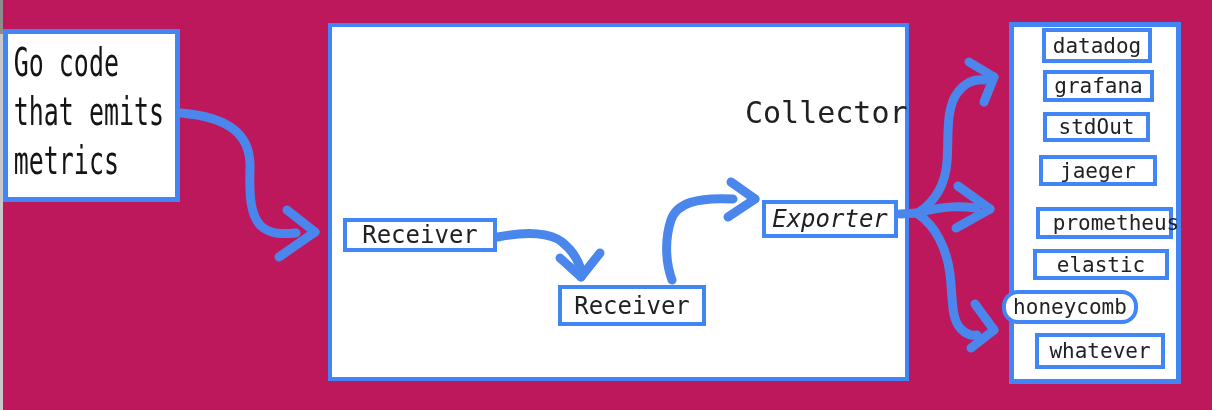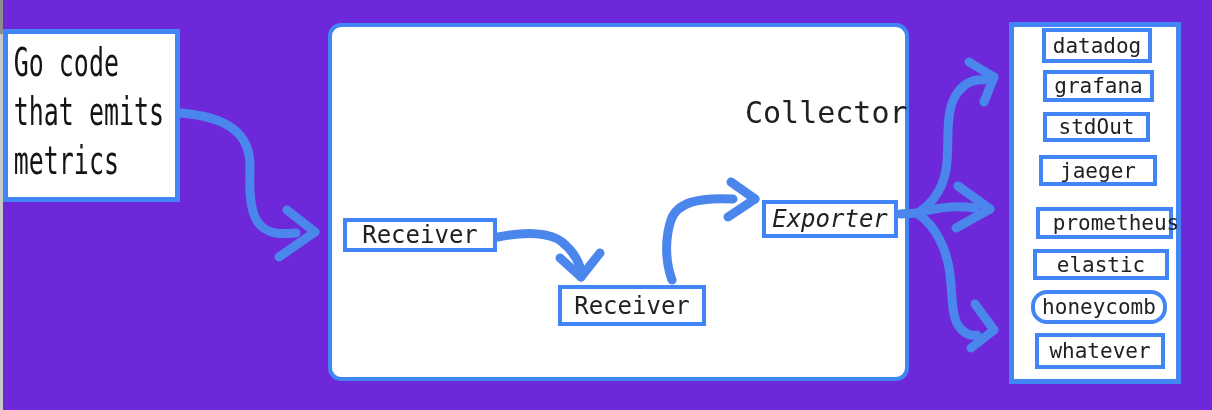--- a/index.html
+++ b/index.html
@@ -4,21 +4,21 @@
 <style>
   html, body {
     margin: 0; padding: 0;
     background: #ffffff;
     font-family: "DejaVu Sans Mono", "Liberation Mono", monospace;
   }
   #canvas {
     position: relative;
     width: 1212px;
     height: 410px;
-    background: #6d28d9;
+    background: #be185d;
     overflow: hidden;
   }
   .edge-line {
     position: absolute; left: 0; top: 0;
     width: 3px; height: 410px;
     background: #c8c8c8;
   }
   .edge-line-dark {
     position: absolute; left: 0; top: 0;
     width: 3px; height: 34px;
@@ -44,21 +44,20 @@
     padding: 4px 0 0 9px;
     font-size: 39px;
     line-height: 49px;
     color: #141414;
     transform: scaleX(0.64);
     transform-origin: left top;
   }
   .collector-box {
     left: 328px; top: 23px; width: 581px; height: 358px;
     display: block;
-    border-radius: 13px;
   }
   .collector-title {
     position: absolute;
     left: 413px; top: 68px;
     font-size: 30px;
     color: #202124;
   }
   .receiver-box  { left: 343px; top: 218px; width: 154px; height: 34px; font-size: 24px; }
   .processor-box { left: 558px; top: 285px; width: 148px; height: 41px; font-size: 24px; }
   .exporter-box  { left: 762px; top: 200px; width: 136px; height: 38px; font-size: 24px; font-style: italic; }
@@ -124,21 +123,21 @@
   </div>
   <div class="bluebox output-item" style="left:1039px; top:155px; width:118px; height:31px;">
     <span>jaeger</span>
   </div>
   <div class="bluebox output-item" style="left:1036px; top:207px; width:137px; height:32px;padding-left:23px;">
     <span>prometheus</span>
   </div>
   <div class="bluebox output-item" style="left:1033px; top:249px; width:136px; height:31px;text-align:right;">
     <span>elastic</span>
   </div>
-  <div class="bluebox output-item" style="left:1031px; top:290px; width:136px; height:34px;border-radius:16px;">
+  <div class="bluebox output-item" style="left:1002px; top:290px; width:136px; height:34px;border-radius:16px;">
     <span>honeycomb</span>
   </div>
   <div class="bluebox output-item" style="left:1035px; top:333px; width:130px; height:36px;">
     <span>whatever</span>
   </div>
 
   <svg id="arrows" viewBox="0 0 1212 410" xmlns="http://www.w3.org/2000/svg">
     <g>
       <path d="M 181 113 C 227 117, 251 133, 250 168 C 249 198, 251 216, 261 226 C 271 235, 283 234, 296 233"></path>
       <path d="M 287 210 L 315 232"></path>

